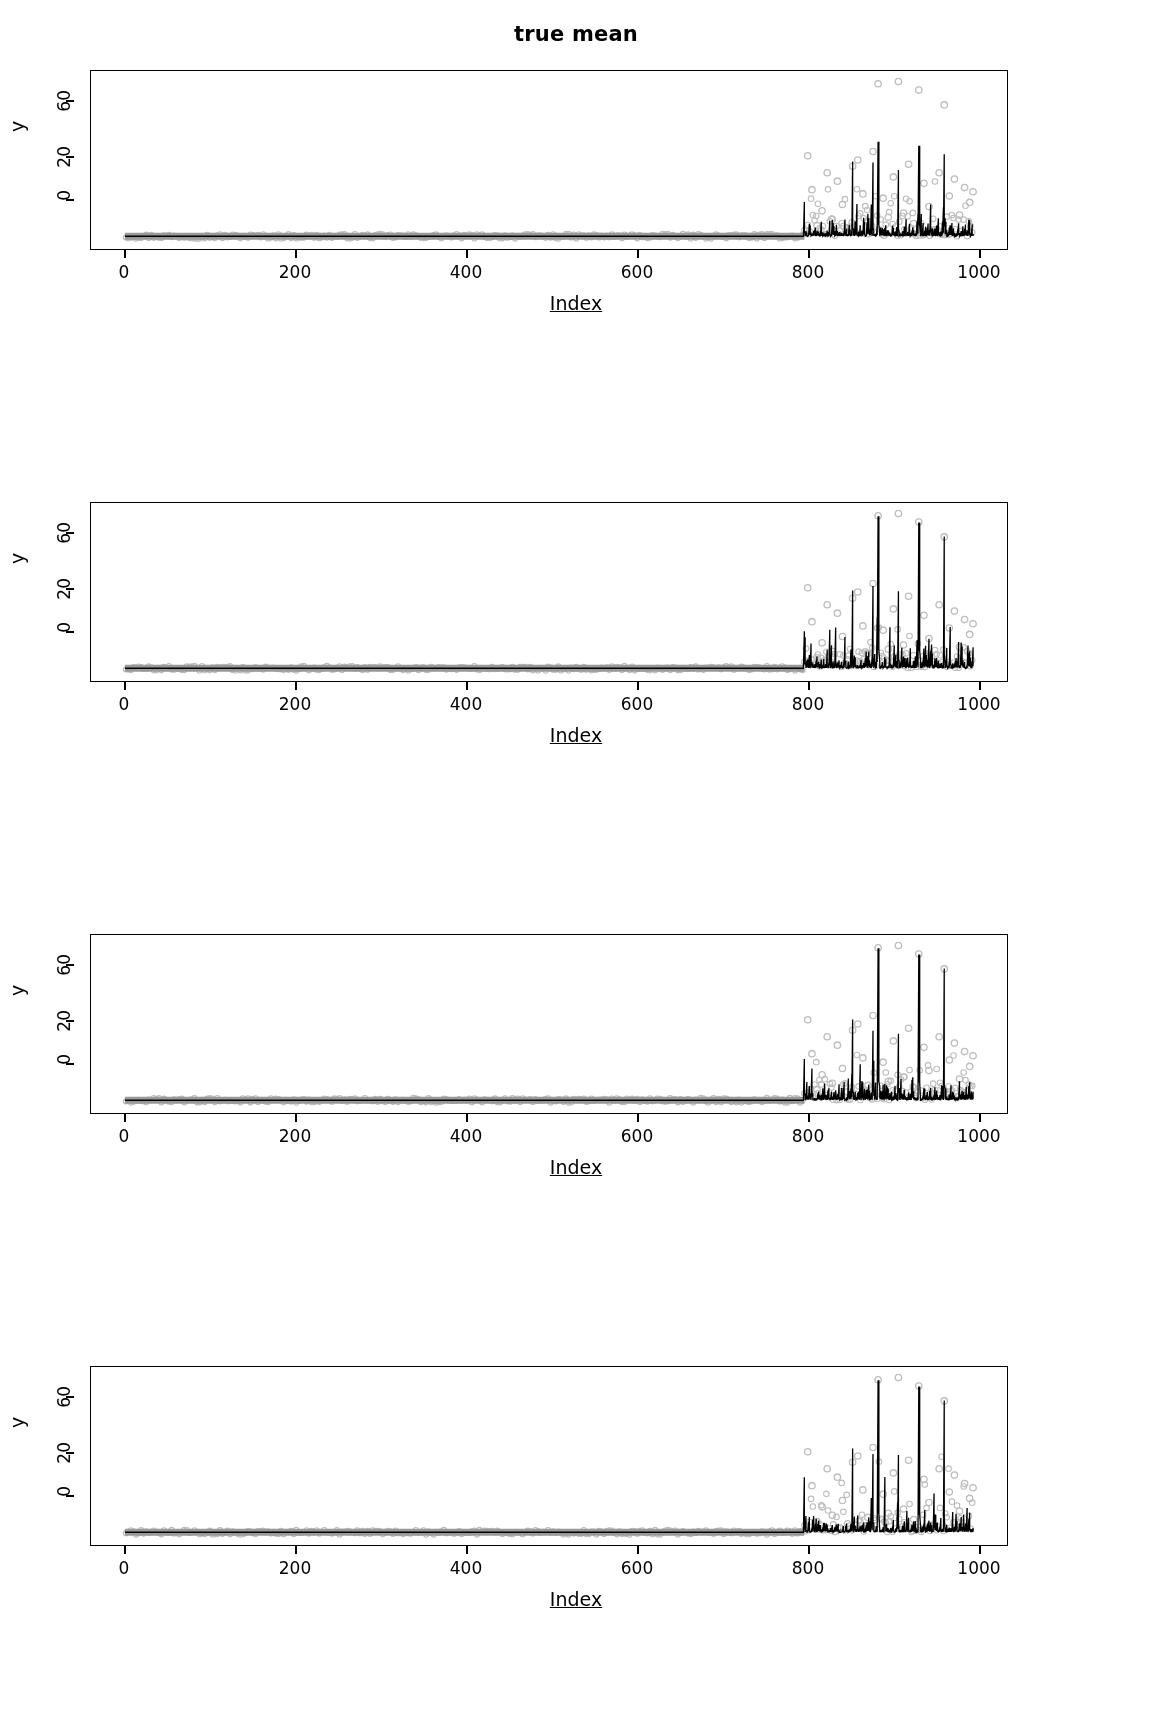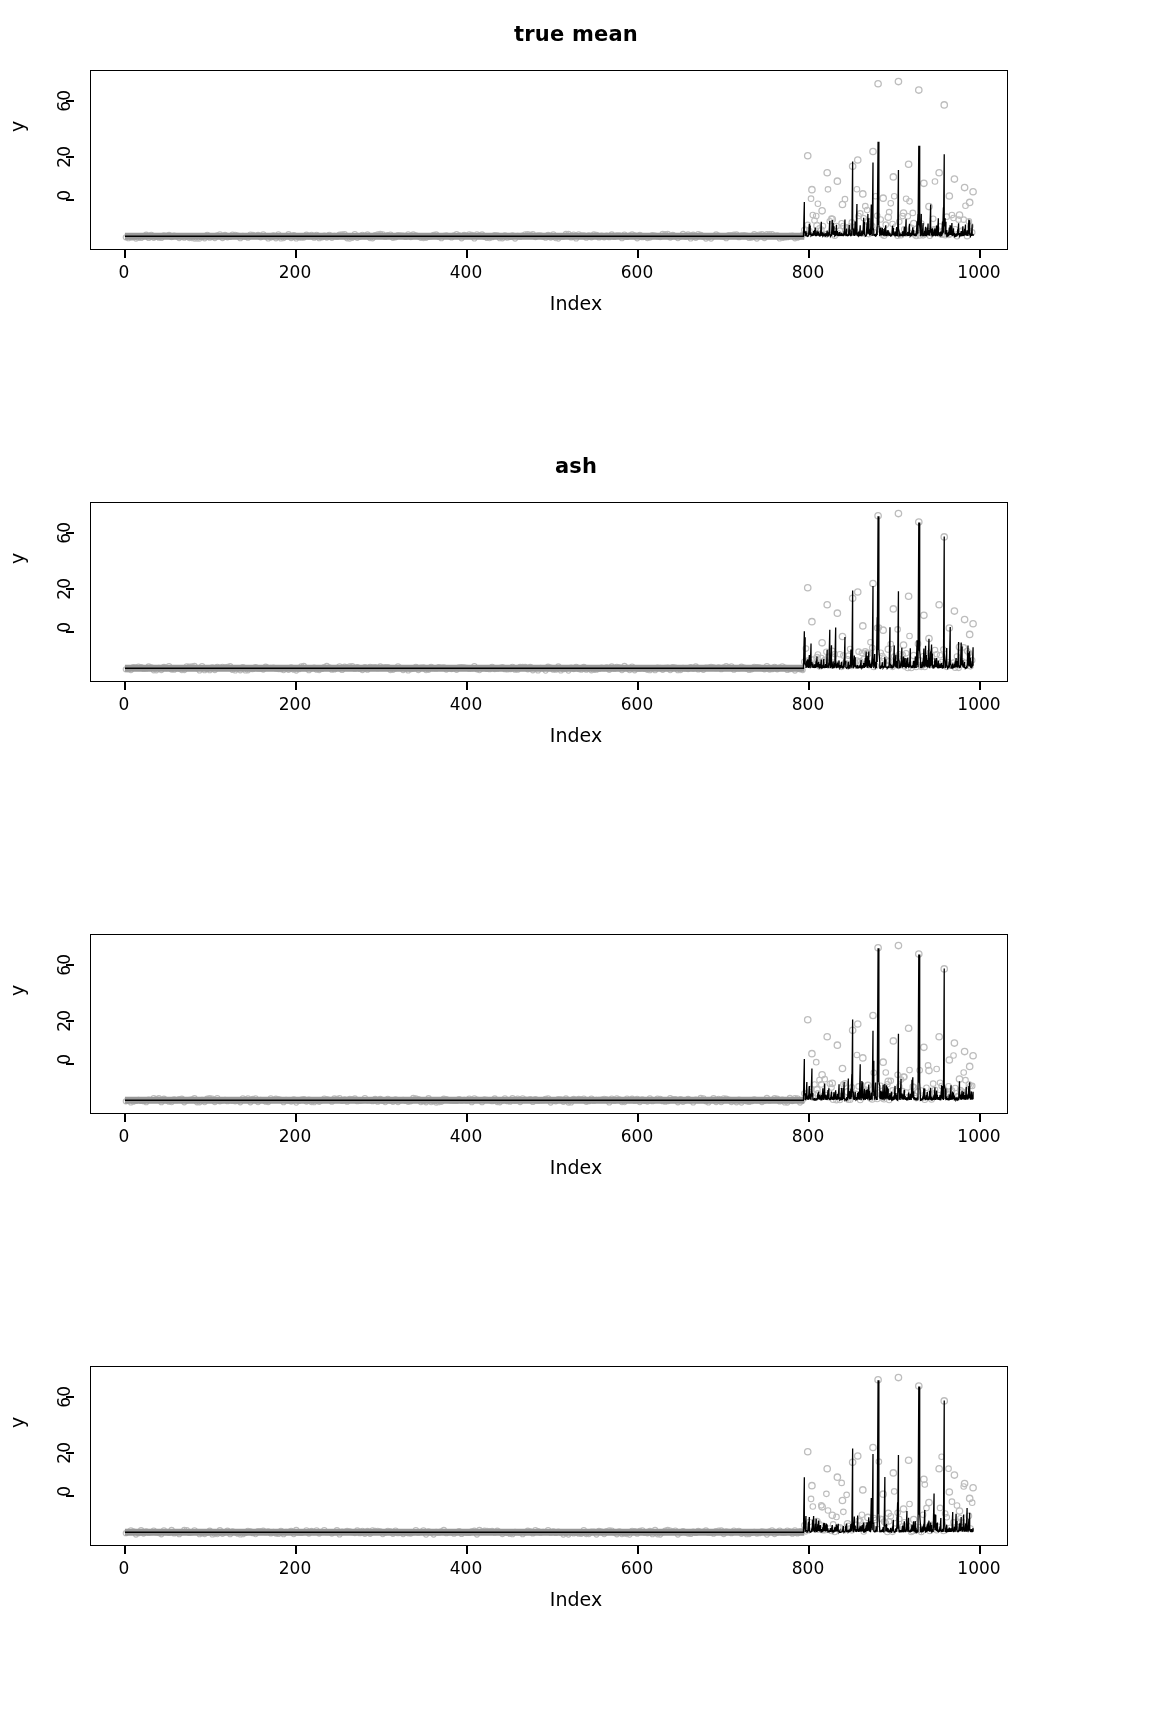--- a/index.html
+++ b/index.html
@@ -22,21 +22,21 @@
   .ytick-wrap{position:absolute;left:28px;top:70px;width:46px;height:180px;}
   .ytick-lab{
     position:absolute;right:0;font-size:17px;white-space:nowrap;
     writing-mode:vertical-rl;transform:rotate(180deg);
   }
   .ytick-mark{position:absolute;left:38px;width:8px;height:1.6px;background:#000;}
   .xaxis-wrap{position:absolute;left:90px;top:250px;width:918px;height:60px;}
   .xtick-mark{position:absolute;top:0;width:1.6px;height:8px;background:#000;}
   .xtick-lab{position:absolute;top:12px;font-size:17px;transform:translateX(-50%);white-space:nowrap;}
   .xlab{
-    position:absolute;left:0;top:292px;width:1152px;text-align:center;font-size:19px;
+    position:absolute;left:0;top:292px;width:1152px;text-align:center;font-size:19px;text-decoration:underline;
   }
 </style>
 </head>
 <body>
 
 <div class="page">
 
   <div class="panel" style="top:0">
     <div class="panel-title">true mean</div>
     <div class="ylab">y</div>
@@ -468,21 +468,20 @@
       <div class="xtick-lab" style="left:547px;">600</div>
       <div class="xtick-mark" style="left:718px;"></div>
       <div class="xtick-lab" style="left:718px;">800</div>
       <div class="xtick-mark" style="left:889px;"></div>
       <div class="xtick-lab" style="left:889px;">1000</div>
     </div>
     <div class="xlab">Index</div>
   </div>
 
   <div class="panel">
-    <div class="panel-title">ash</div>
     <div class="ylab">y</div>
     <div class="ytick-wrap">
       <div class="ytick-lab" style="top:120px;">0</div>
       <div class="ytick-lab" style="top:76px;">20</div>
       <div class="ytick-lab" style="top:20px;">60</div>
       <div class="ytick-mark" style="top:129px;"></div>
       <div class="ytick-mark" style="top:86px;"></div>
       <div class="ytick-mark" style="top:30px;"></div>
     </div>
     <div class="plot-area">

